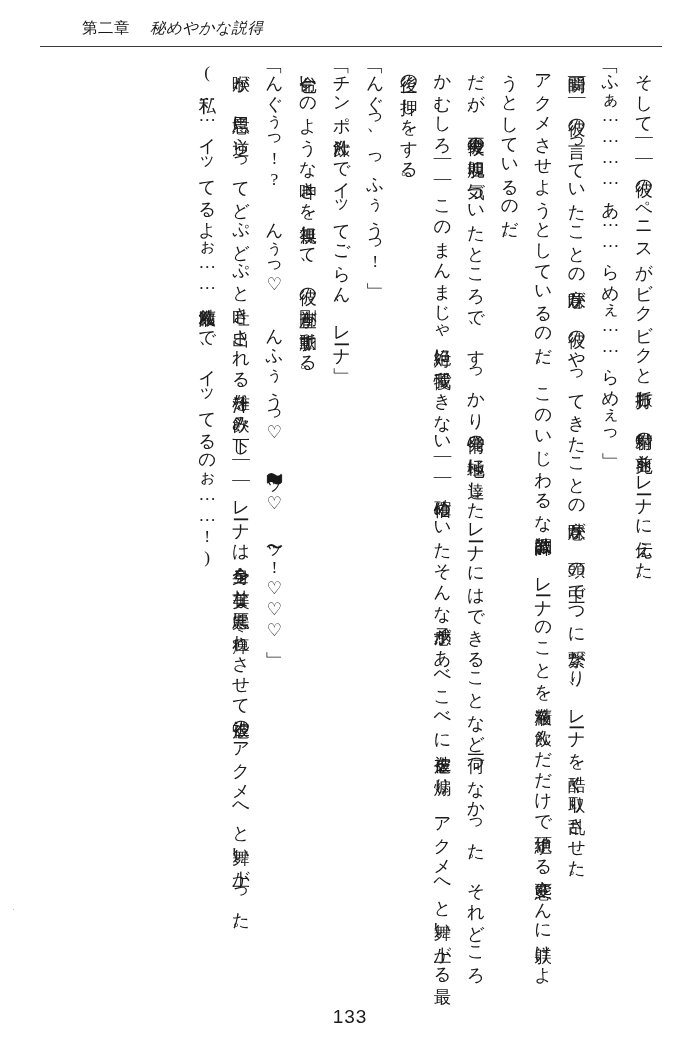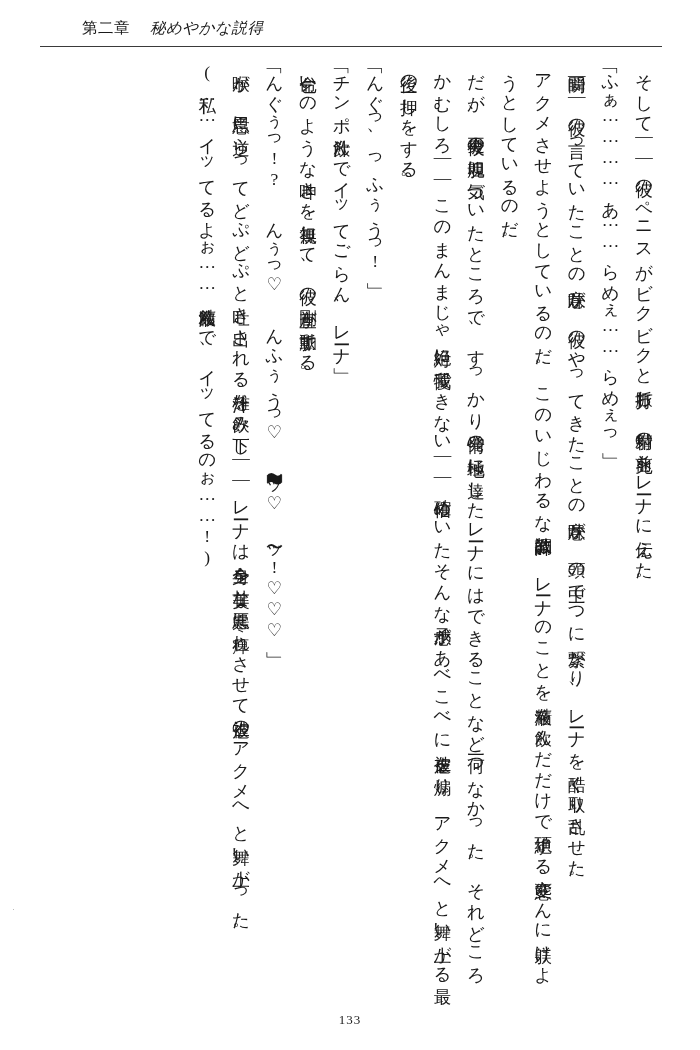--- a/index.html
+++ b/index.html
@@ -79,23 +79,23 @@
   }
   
   .footer {
     position: absolute;
     bottom: 22px;
     left: 0;
     right: 0;
     text-align: center;
   }
   .page-number {
-    font-size: 13px;
+    font-size: 19px;
     letter-spacing: 1px;
-    font-family: Liberation Serif, serif;
+    font-family: Liberation Sans, sans-serif;
   }
   
   .scan-mark {
     position: absolute;
     left: 12px;
     top: 905px;
     width: 6px;
     height: 8px;
     color: #9a9a9a;
     font-size: 9px;

